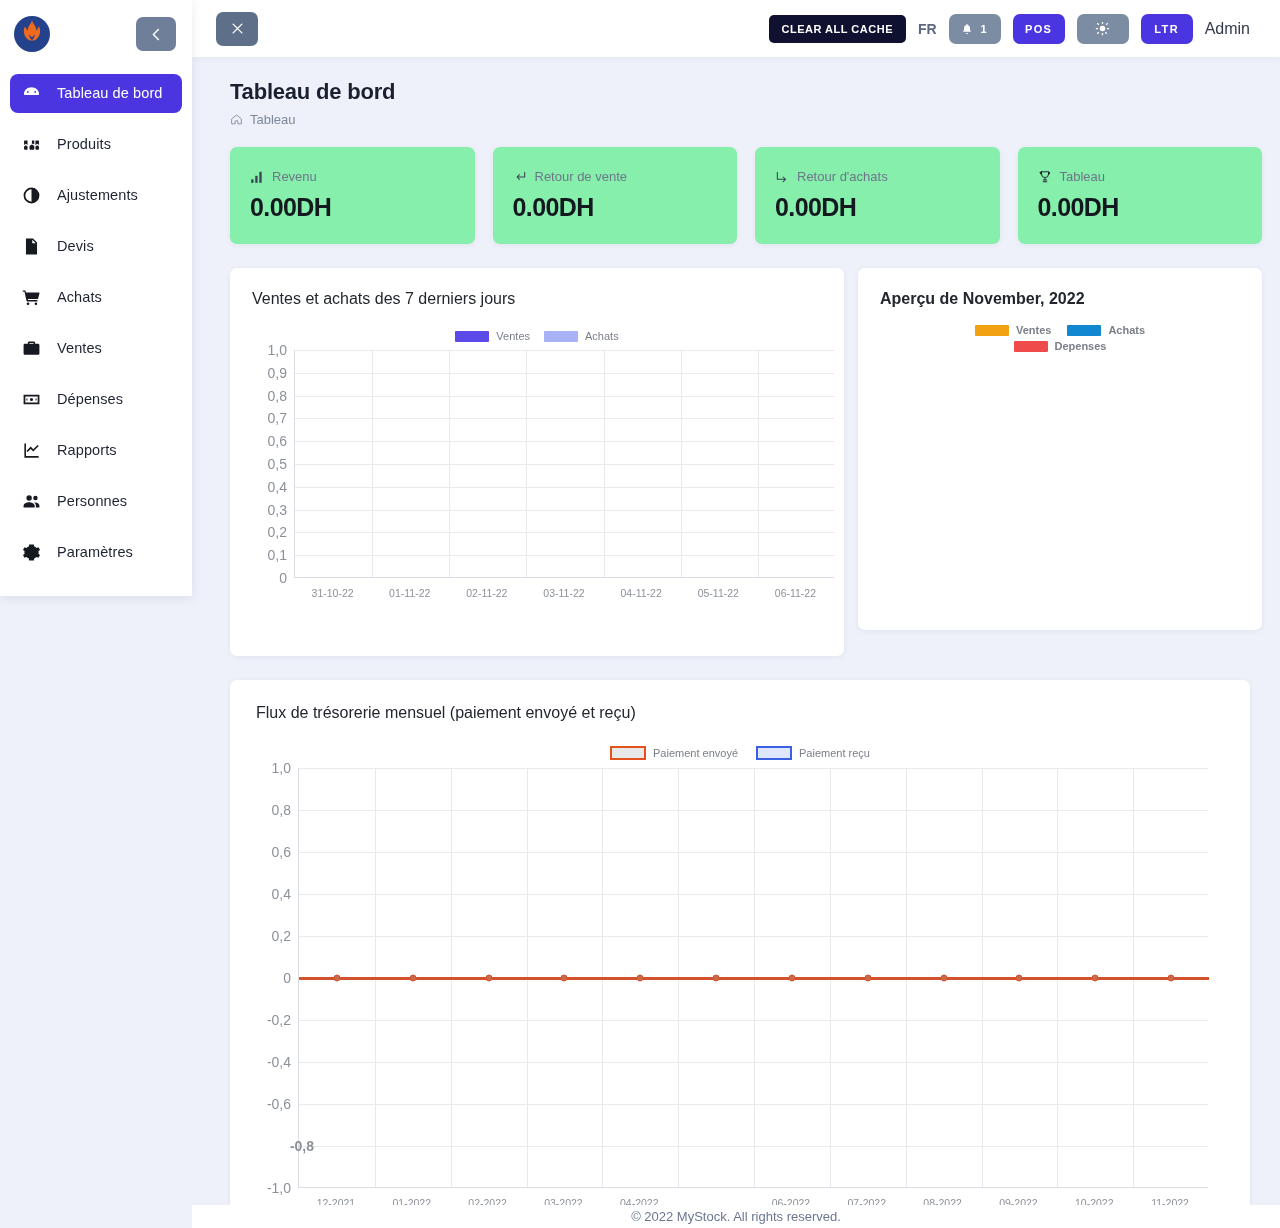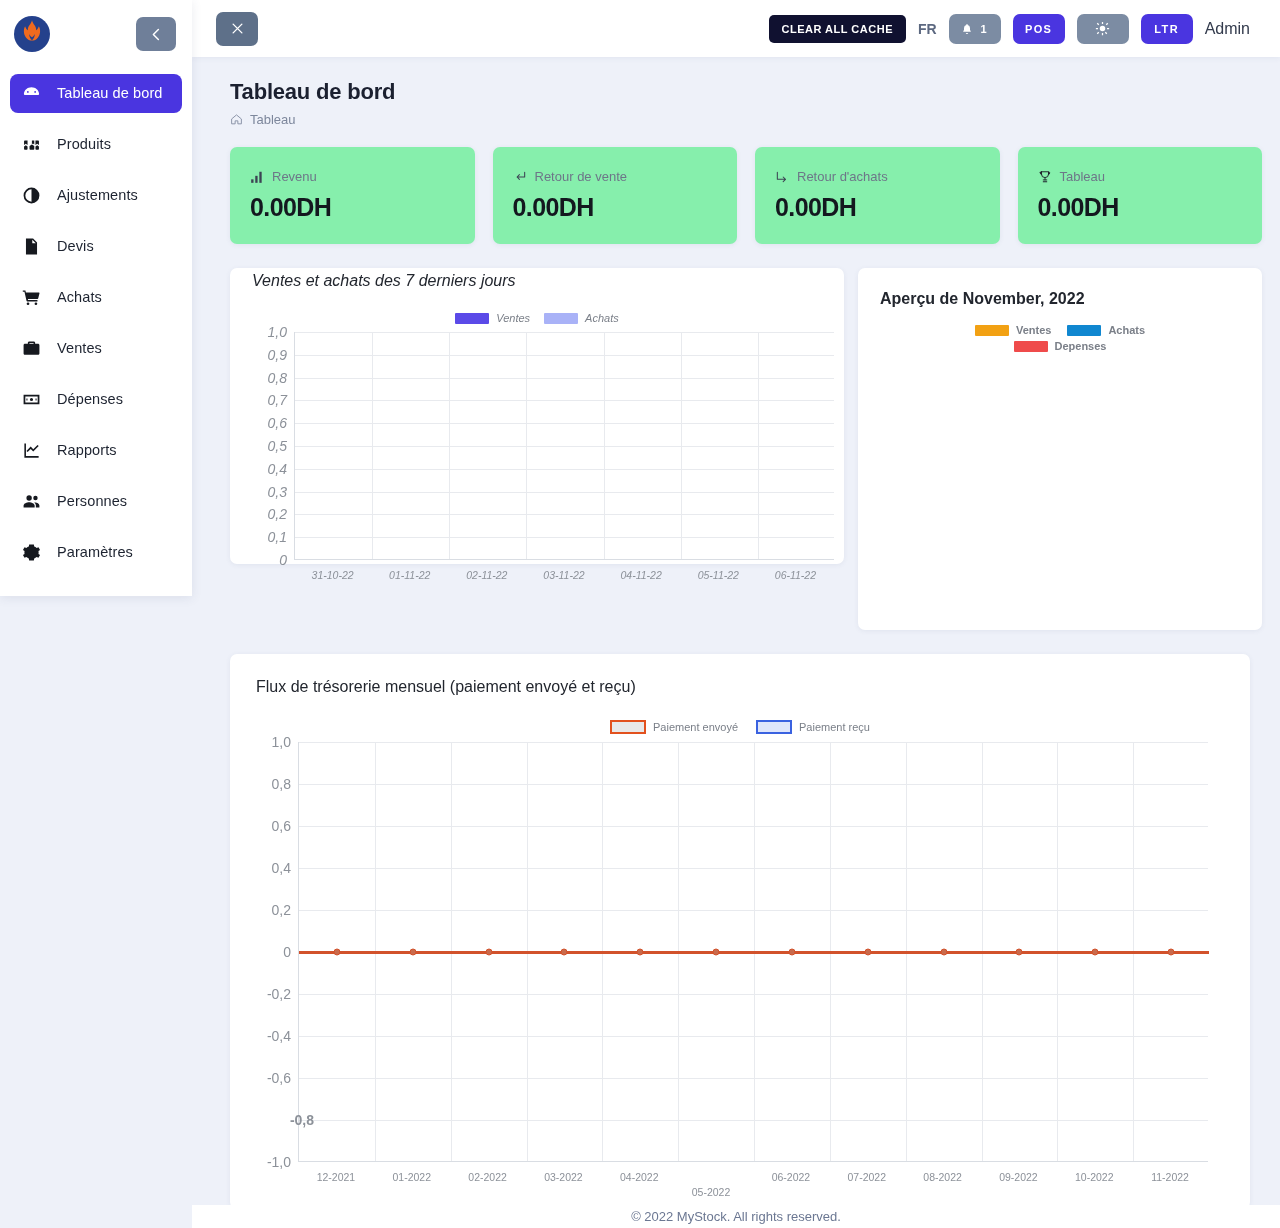--- a/index.html
+++ b/index.html
@@ -122,21 +122,21 @@
     margin-top: 9px; font-size: 25px; font-weight: bold;
     color: #14181f; letter-spacing: -.6px;
   }
 
   
   .row2 { display: flex; gap: 14px; margin-top: 24px; align-items: flex-start; }
   .card {
     background: #fff; border-radius: 7px;
     box-shadow: 0 1px 5px rgba(70,80,120,.08);
   }
-  #salesCard { width: 614px; height: 296px; padding: 4px 0 0 22px; font-style: italic; }
+  #salesCard { width: 614px; height: 388px; padding: 22px 0 0 22px; }
   #overviewCard { width: 404px; height: 362px; padding: 22px 22px 8px 22px; font-weight: bold; }
   .card-title { font-size: 16px; color: #22262e; }
 
   
   .legend { display: flex; justify-content: center; align-items: center; gap: 14px; }
   .legend-item { display: flex; align-items: center; gap: 7px; }
   .swatch { width: 34px; height: 11px; border-radius: 1px; }
   .legend-txt { font-size: 11px; color: #7a7f88; }
 
   

